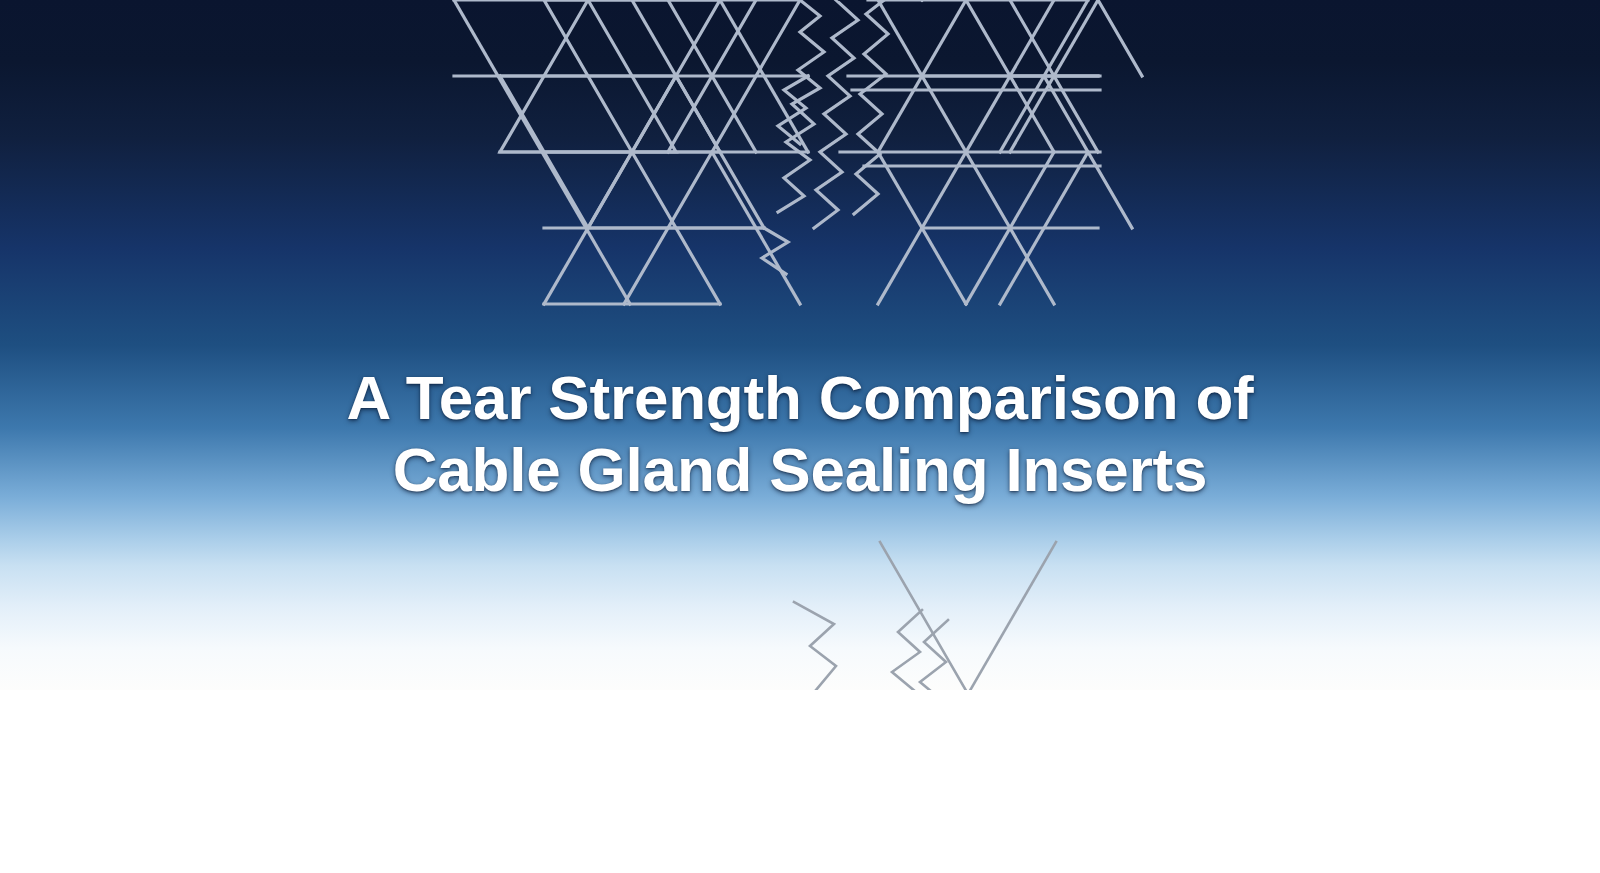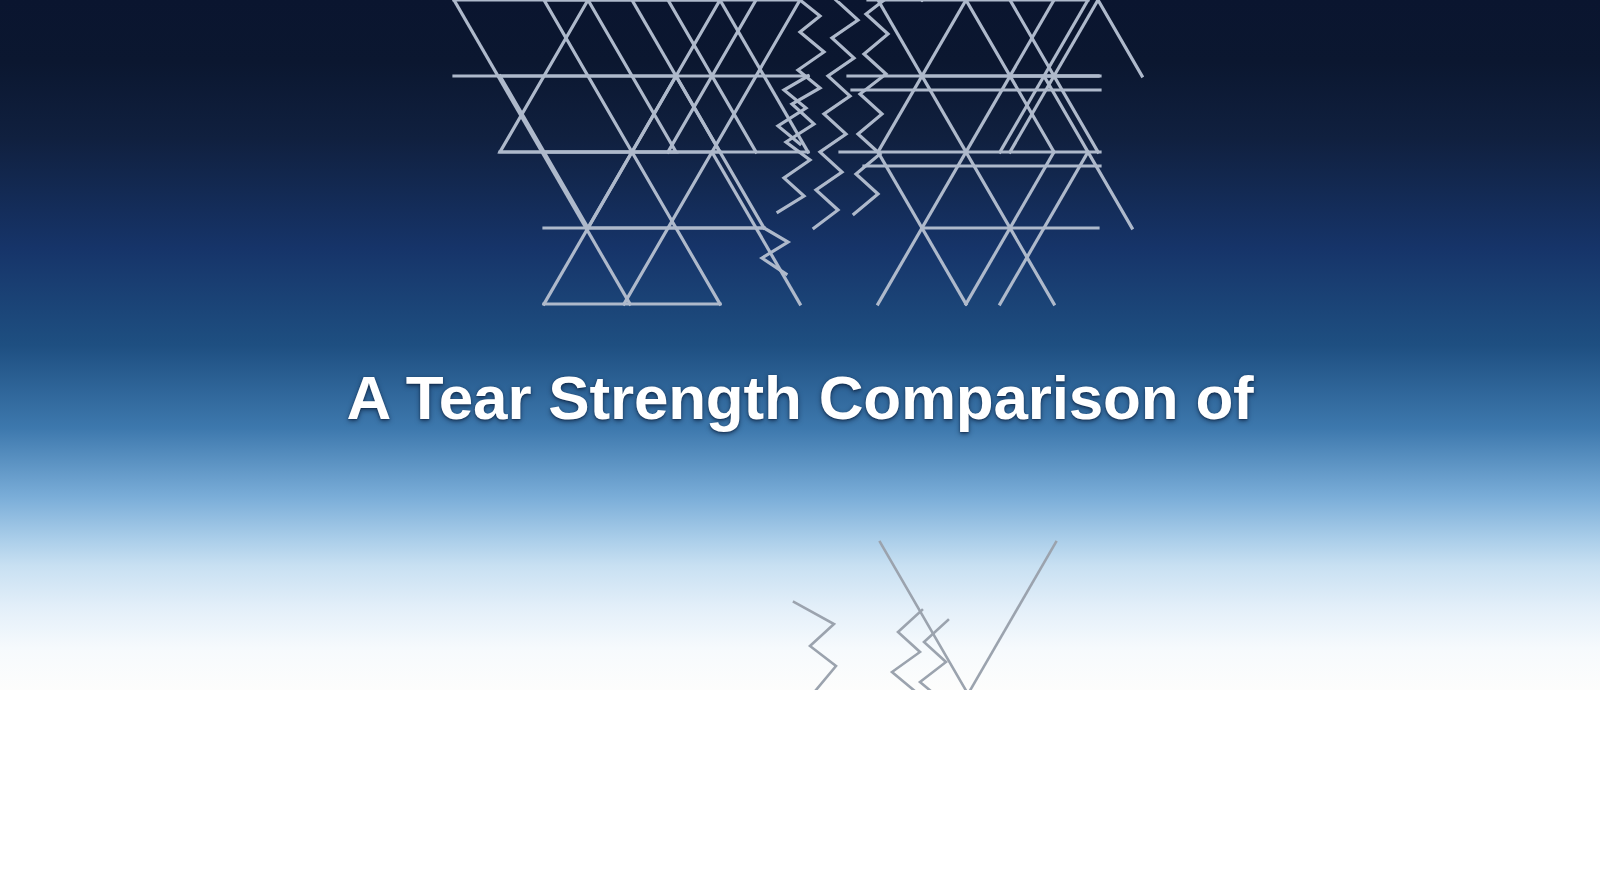--- a/index.html
+++ b/index.html
@@ -177,20 +177,21 @@
 
         <path d="M640 96 L552 248"></path>
         <path d="M640 248 L552 400"></path>
         <path d="M596 172 L684 324"></path>
       </g>
     </svg>
   </div>
 
   <div class="title-block">
     <span class="title-line">A Tear Strength Comparison of</span>
+    <span class="title-line">Cable Gland Sealing Inserts</span>
   </div>
 
   <div class="deco deco-bottom">
     <svg viewBox="0 0 622 308" preserveAspectRatio="none" aria-hidden="true">
       <g class="lattice-line">
         <path d="M6 106 L352 106"></path>
         <path d="M6 106 L182 410"></path>
         <path d="M352 106 L176 410"></path>
         <path d="M96 54 L272 54 L184 206 Z"></path>
         <path d="M52 106 L228 106"></path>

